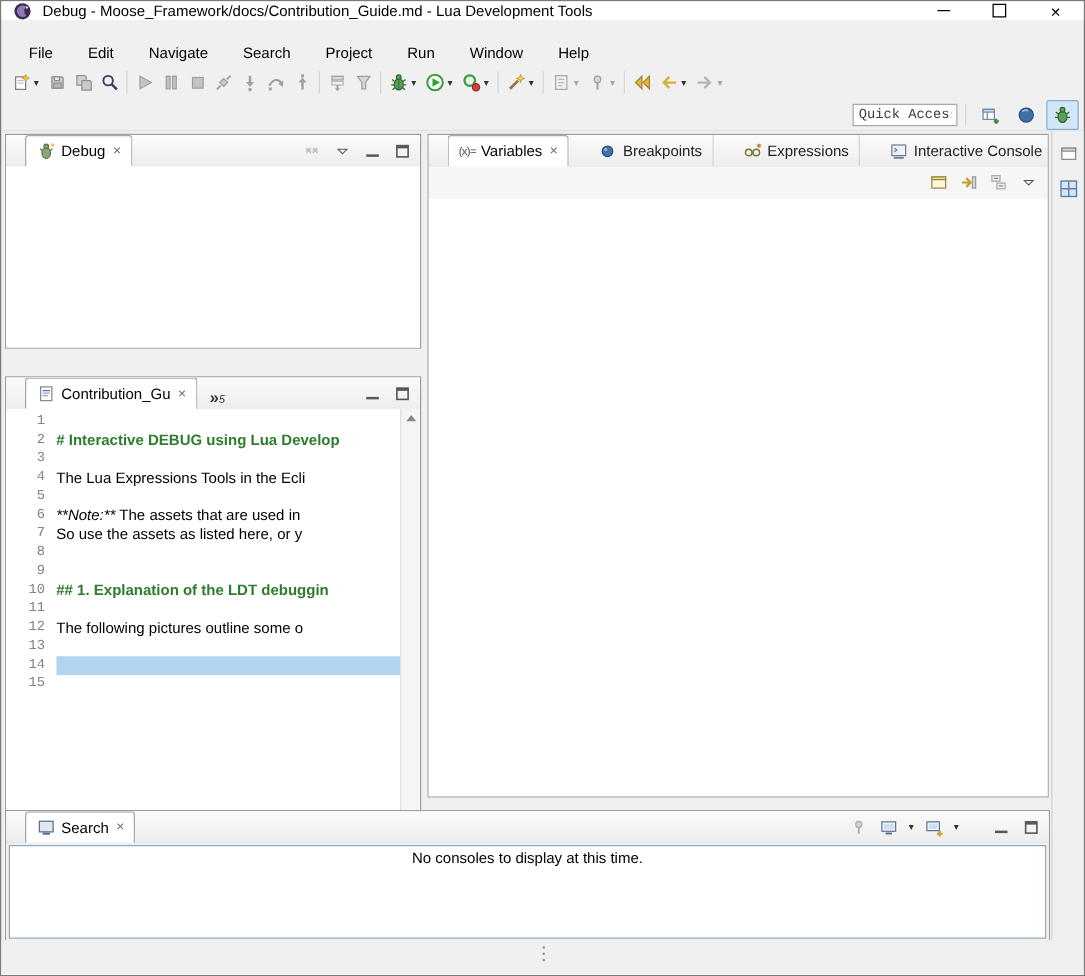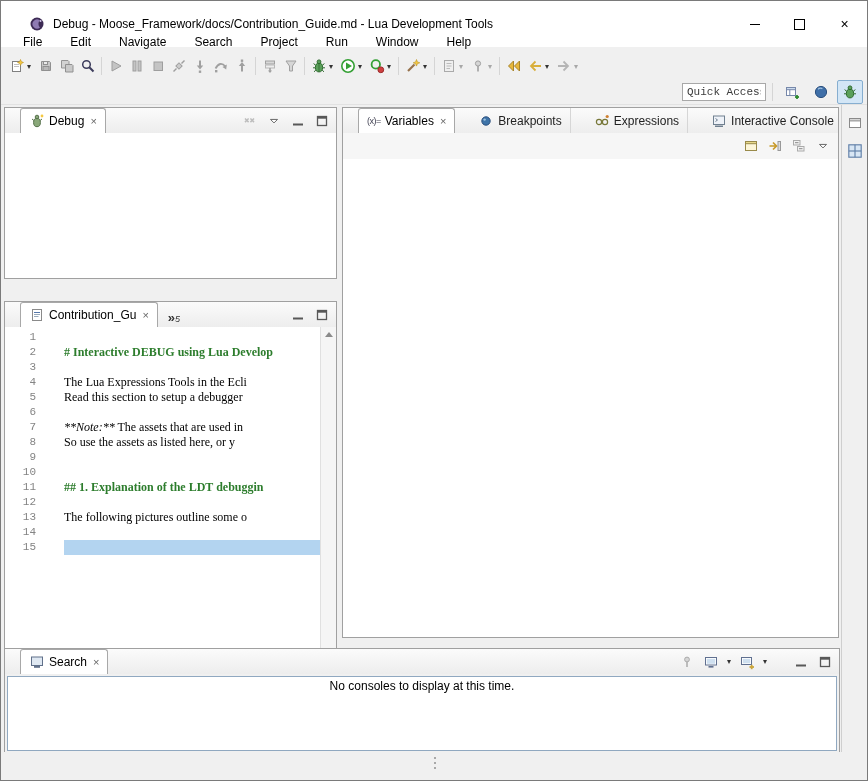--- a/index.html
+++ b/index.html
@@ -1,20 +1,20 @@
 <!DOCTYPE html>
 <html style="--md-heading: #2d7d2d; --current-line: #b3d4f0; --active-perspective-bg: #d3e6f6; --active-perspective-border: #86aed0;"><head>
 <meta charset="utf-8">
 <style>
   html,body{margin:0;padding:0;background:#d0d0d0;}
   #app{position:relative;width:868px;height:781px;background:#f0f0f0;overflow:hidden;
        font-family:"Liberation Sans",sans-serif;font-size:12px;color:#000;
        border:1px solid #7a7a7a;box-sizing:border-box;}
   
-  .titlebar{position:absolute;left:0;top:0;right:0;height:46px;background:#fff;display:flex;align-items:center;padding-left:19px;}
+  .titlebar{position:absolute;left:0;top:0;right:0;height:15px;background:#fff;display:flex;align-items:center;}
   .app-icon{width:16px;height:16px;margin:0 8px 0 9px;display:inline-flex;}
   .win-title{font-size:12px;color:#000;white-space:nowrap;}
   .win-controls{margin-left:auto;display:flex;height:30px;}
   .win-btn{width:45px;height:30px;display:flex;align-items:center;justify-content:center;}
   .glyph-min{width:10px;height:1px;background:#000;display:block;}
   .glyph-max{width:9px;height:9px;border:1px solid #000;display:block;}
   .glyph-close{font-size:14px;line-height:1;}
   
   .menubar{position:absolute;top:30px;left:0;right:0;height:22px;display:flex;align-items:center;padding-left:2px;}
   .menu-item{padding:3px 8px;white-space:nowrap;margin-left:12px;}
@@ -47,21 +47,21 @@
   .chevron-more .cnt{font-size:9px;font-style:italic;}
   .panel-toolbar{margin-left:auto;display:flex;align-items:center;gap:4px;padding-right:4px;}
   .pt-btn{width:20px;height:20px;display:flex;align-items:center;justify-content:center;}
   .panel-body{position:absolute;left:0;right:0;top:25px;bottom:0;background:#fff;}
   
   .editor-body{position:absolute;left:0;right:0;top:25px;bottom:0;background:#fff;}
   .gutter{position:absolute;left:0;top:0;bottom:17px;width:40px;background:#fff;padding-top:3px;box-sizing:border-box;}
   .ln{height:15px;line-height:15px;text-align:right;padding-right:9px;color:#848484;
       font-family:"Liberation Mono",monospace;font-size:11px;}
   .code{position:absolute;left:40px;right:15px;top:0;bottom:17px;padding-top:3px;overflow:hidden;
-        font-family:Liberation Serif, serif;font-size:12px;margin-left:19px;}
+        font-family:Liberation Sans, sans-serif;font-size:12px;}
   .code-line{height:15px;line-height:15px;white-space:pre;}
   .code-line.current{background:var(--current-line,#b3d4f0);}
   .md-heading{color:var(--md-heading,#2d7d2d);font-weight:bold;}
   .md-em{font-style:italic;}
   .vscroll{position:absolute;right:0;top:0;bottom:17px;width:15px;background:#f5f5f5;border-left:1px solid #e0e0e0;}
   .hscroll{position:absolute;left:40px;right:15px;bottom:0;height:17px;background:#f5f5f5;border-top:1px solid #e0e0e0;}
   .scroll-corner{position:absolute;right:0;bottom:0;width:15px;height:17px;background:#f0f0f0;}
   .arr{position:absolute;width:0;height:0;}
   .arr-up{left:4px;top:5px;border-left:4px solid transparent;border-right:4px solid transparent;border-bottom:5px solid #8a8a8a;}
   .arr-down{left:4px;bottom:5px;border-left:4px solid transparent;border-right:4px solid transparent;border-top:5px solid #8a8a8a;}
@@ -454,21 +454,20 @@
           <div class="ln">12</div>
           <div class="ln">13</div>
           <div class="ln">14</div>
           <div class="ln">15</div>
         </div>
       <div class="code">
           <div class="code-line"></div>
           <div class="code-line"><span class="md-heading"># Interactive DEBUG using Lua Develop</span></div>
           <div class="code-line"></div>
           <div class="code-line"><span>The Lua Expressions Tools in the Ecli</span></div>
-          <div class="code-line"><span>Read this section to setup a debugger</span></div>
           <div class="code-line"></div>
           <div class="code-line"><span class="md-em">**Note:**</span><span> The assets that are used in</span></div>
           <div class="code-line"><span>So use the assets as listed here, or y</span></div>
           <div class="code-line"></div>
           <div class="code-line"></div>
           <div class="code-line"><span class="md-heading">## 1. Explanation of the LDT debuggin</span></div>
           <div class="code-line"></div>
           <div class="code-line"><span>The following pictures outline some o</span></div>
           <div class="code-line"></div>
           <div class="code-line current"></div>

